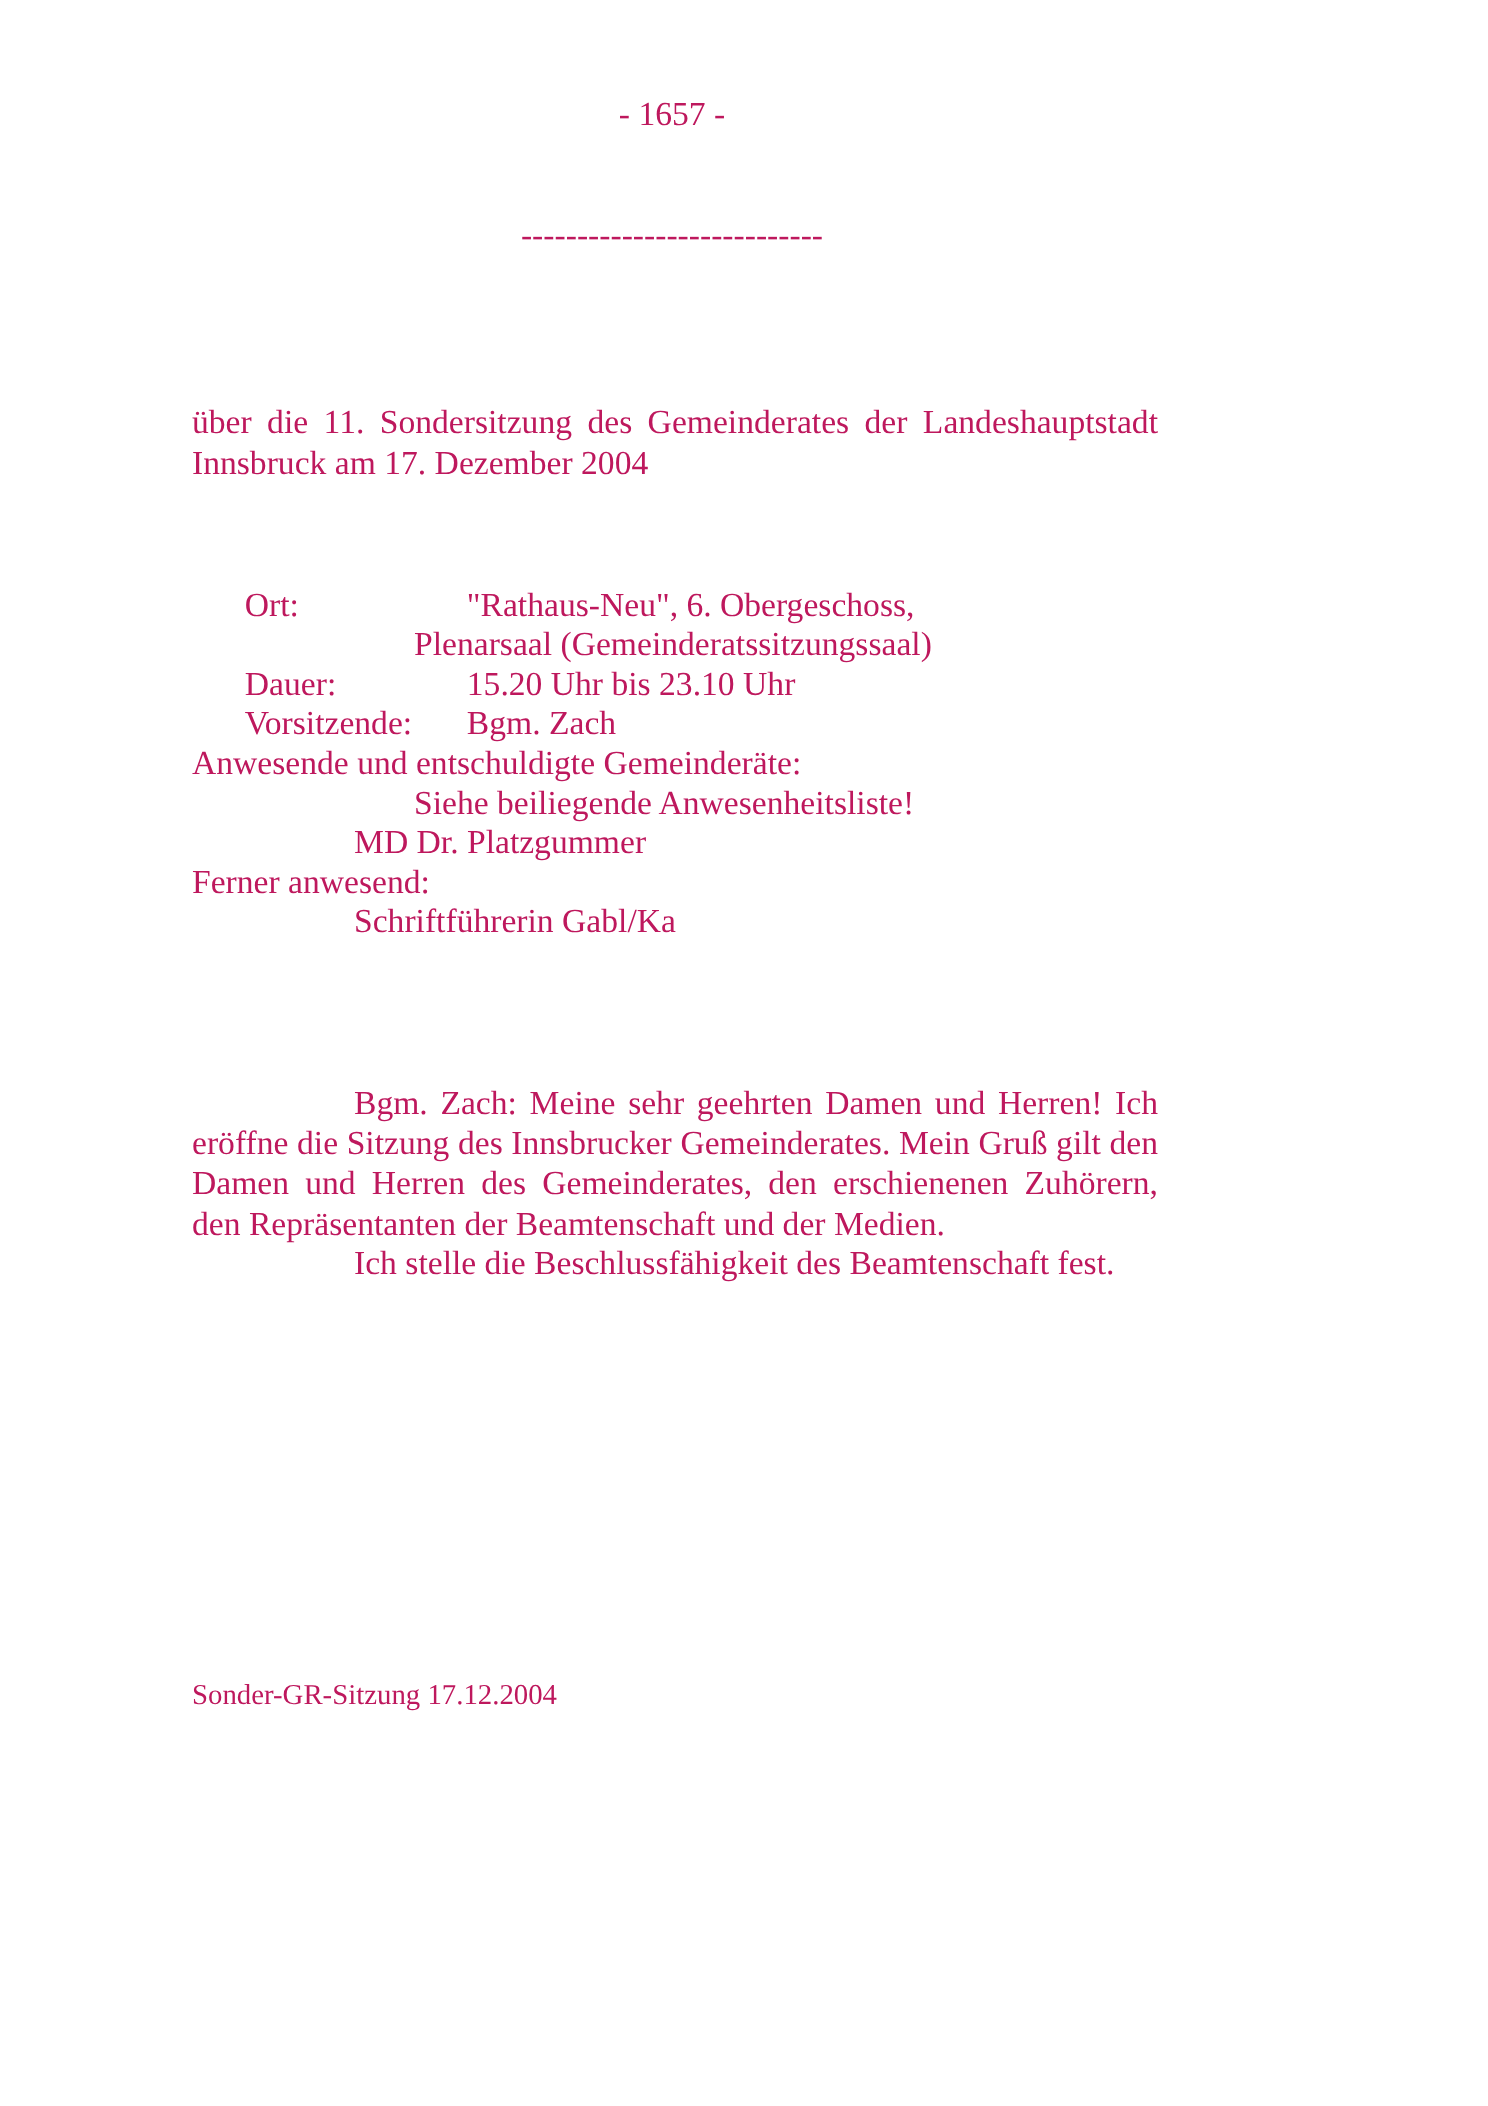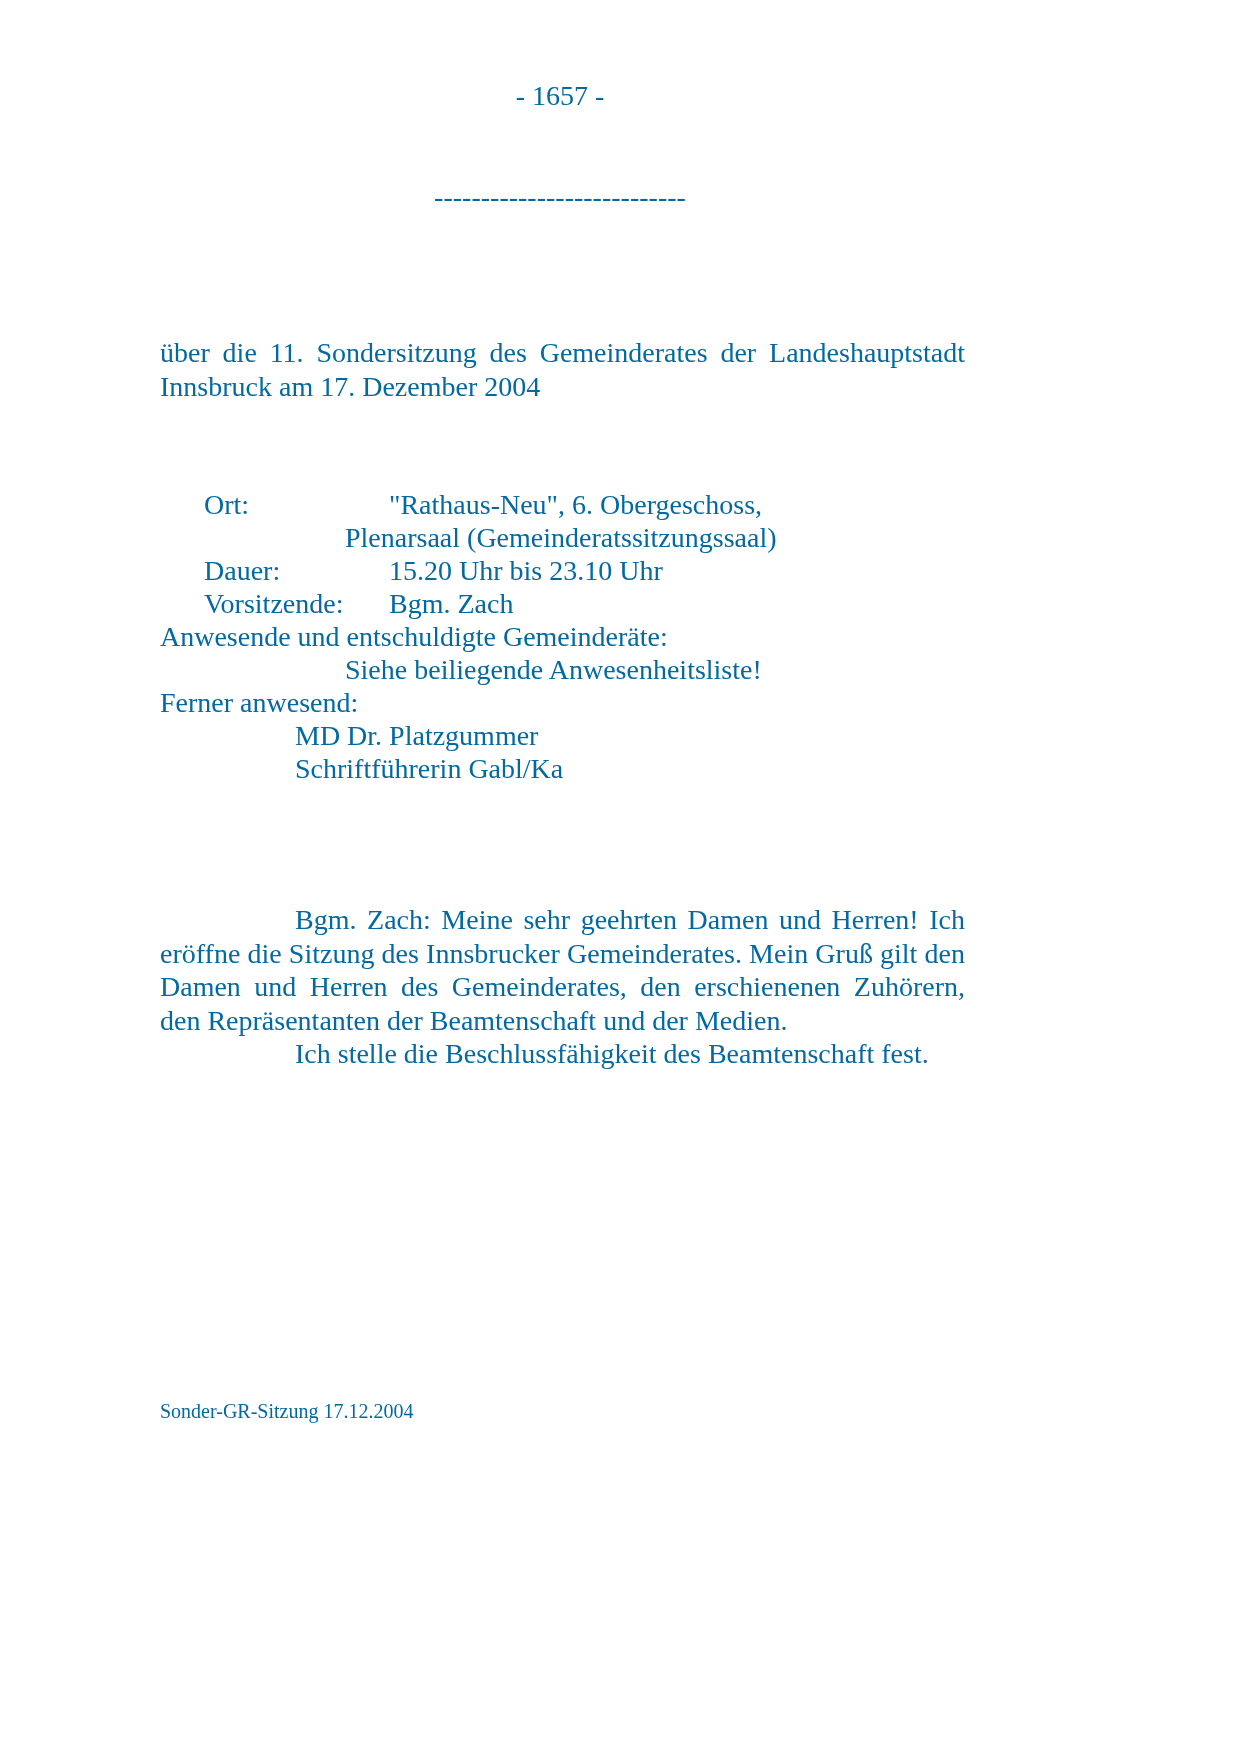--- a/index.html
+++ b/index.html
@@ -5,21 +5,21 @@
   html, body {
     margin: 0;
     padding: 0;
     background: #888;
   }
   .page {
     position: relative;
     width: 1240px;
     height: 1755px;
     background: #ffffff;
-    color: #0369a1;
+    color: #be185d;
     font-family: "Liberation Serif", "DejaVu Serif", serif;
     font-size: 28px;
     overflow: hidden;
     margin: 0 auto;
   }
   .page-number {
     position: absolute;
     top: 80px;
     left: 160px;
     width: 800px;
@@ -78,21 +78,21 @@
     text-align: justify;
     text-indent: 135px;
   }
   .body-text p.no-justify {
     text-align: left;
   }
   .footer {
     position: absolute;
     top: 1400px;
     left: 160px;
-    font-size: 20px;
+    font-size: 24px;
   }
 </style>
 </head>
 <body>
 
 <div class="page">
 
   <div class="page-number">- 1657 -</div>
 
   <div class="title-block">
@@ -116,23 +116,23 @@
     <div class="meta-line">
       <span class="meta-label">Vorsitzende:</span><span>Bgm. Zach</span>
     </div>
 
     <div class="meta-line">Anwesende und entschuldigte Gemeinderäte:</div>
 
     <div class="meta-line meta-indent-value">
       <span>Siehe </span><span class="underlined">beiliegende</span><span> Anwesenheitsliste!</span>
     </div>
 
+    <div class="meta-line meta-indent-sub">MD Dr. Platzgummer</div>
+
     <div class="meta-line">Ferner anwesend:</div>
-
-    <div class="meta-line meta-indent-sub">MD Dr. Platzgummer</div>
     <div class="meta-line meta-indent-sub">Schriftführerin Gabl/Ka</div>
   </div>
 
   <div class="body-text">
     <p>
       <span class="underlined">Bgm. Zach:</span><span> Meine sehr geehrten Damen und Herren! Ich eröffne die Sitzung des Innsbrucker Gemeinderates. Mein Gruß gilt den Damen und Herren des Gemeinderates, den erschienenen Zuhörern, den Repräsentanten der Beamtenschaft und der Medien.</span>
     </p>
     <p class="no-justify">Ich stelle die Beschlussfähigkeit des Beamtenschaft fest.</p>
   </div>
 

